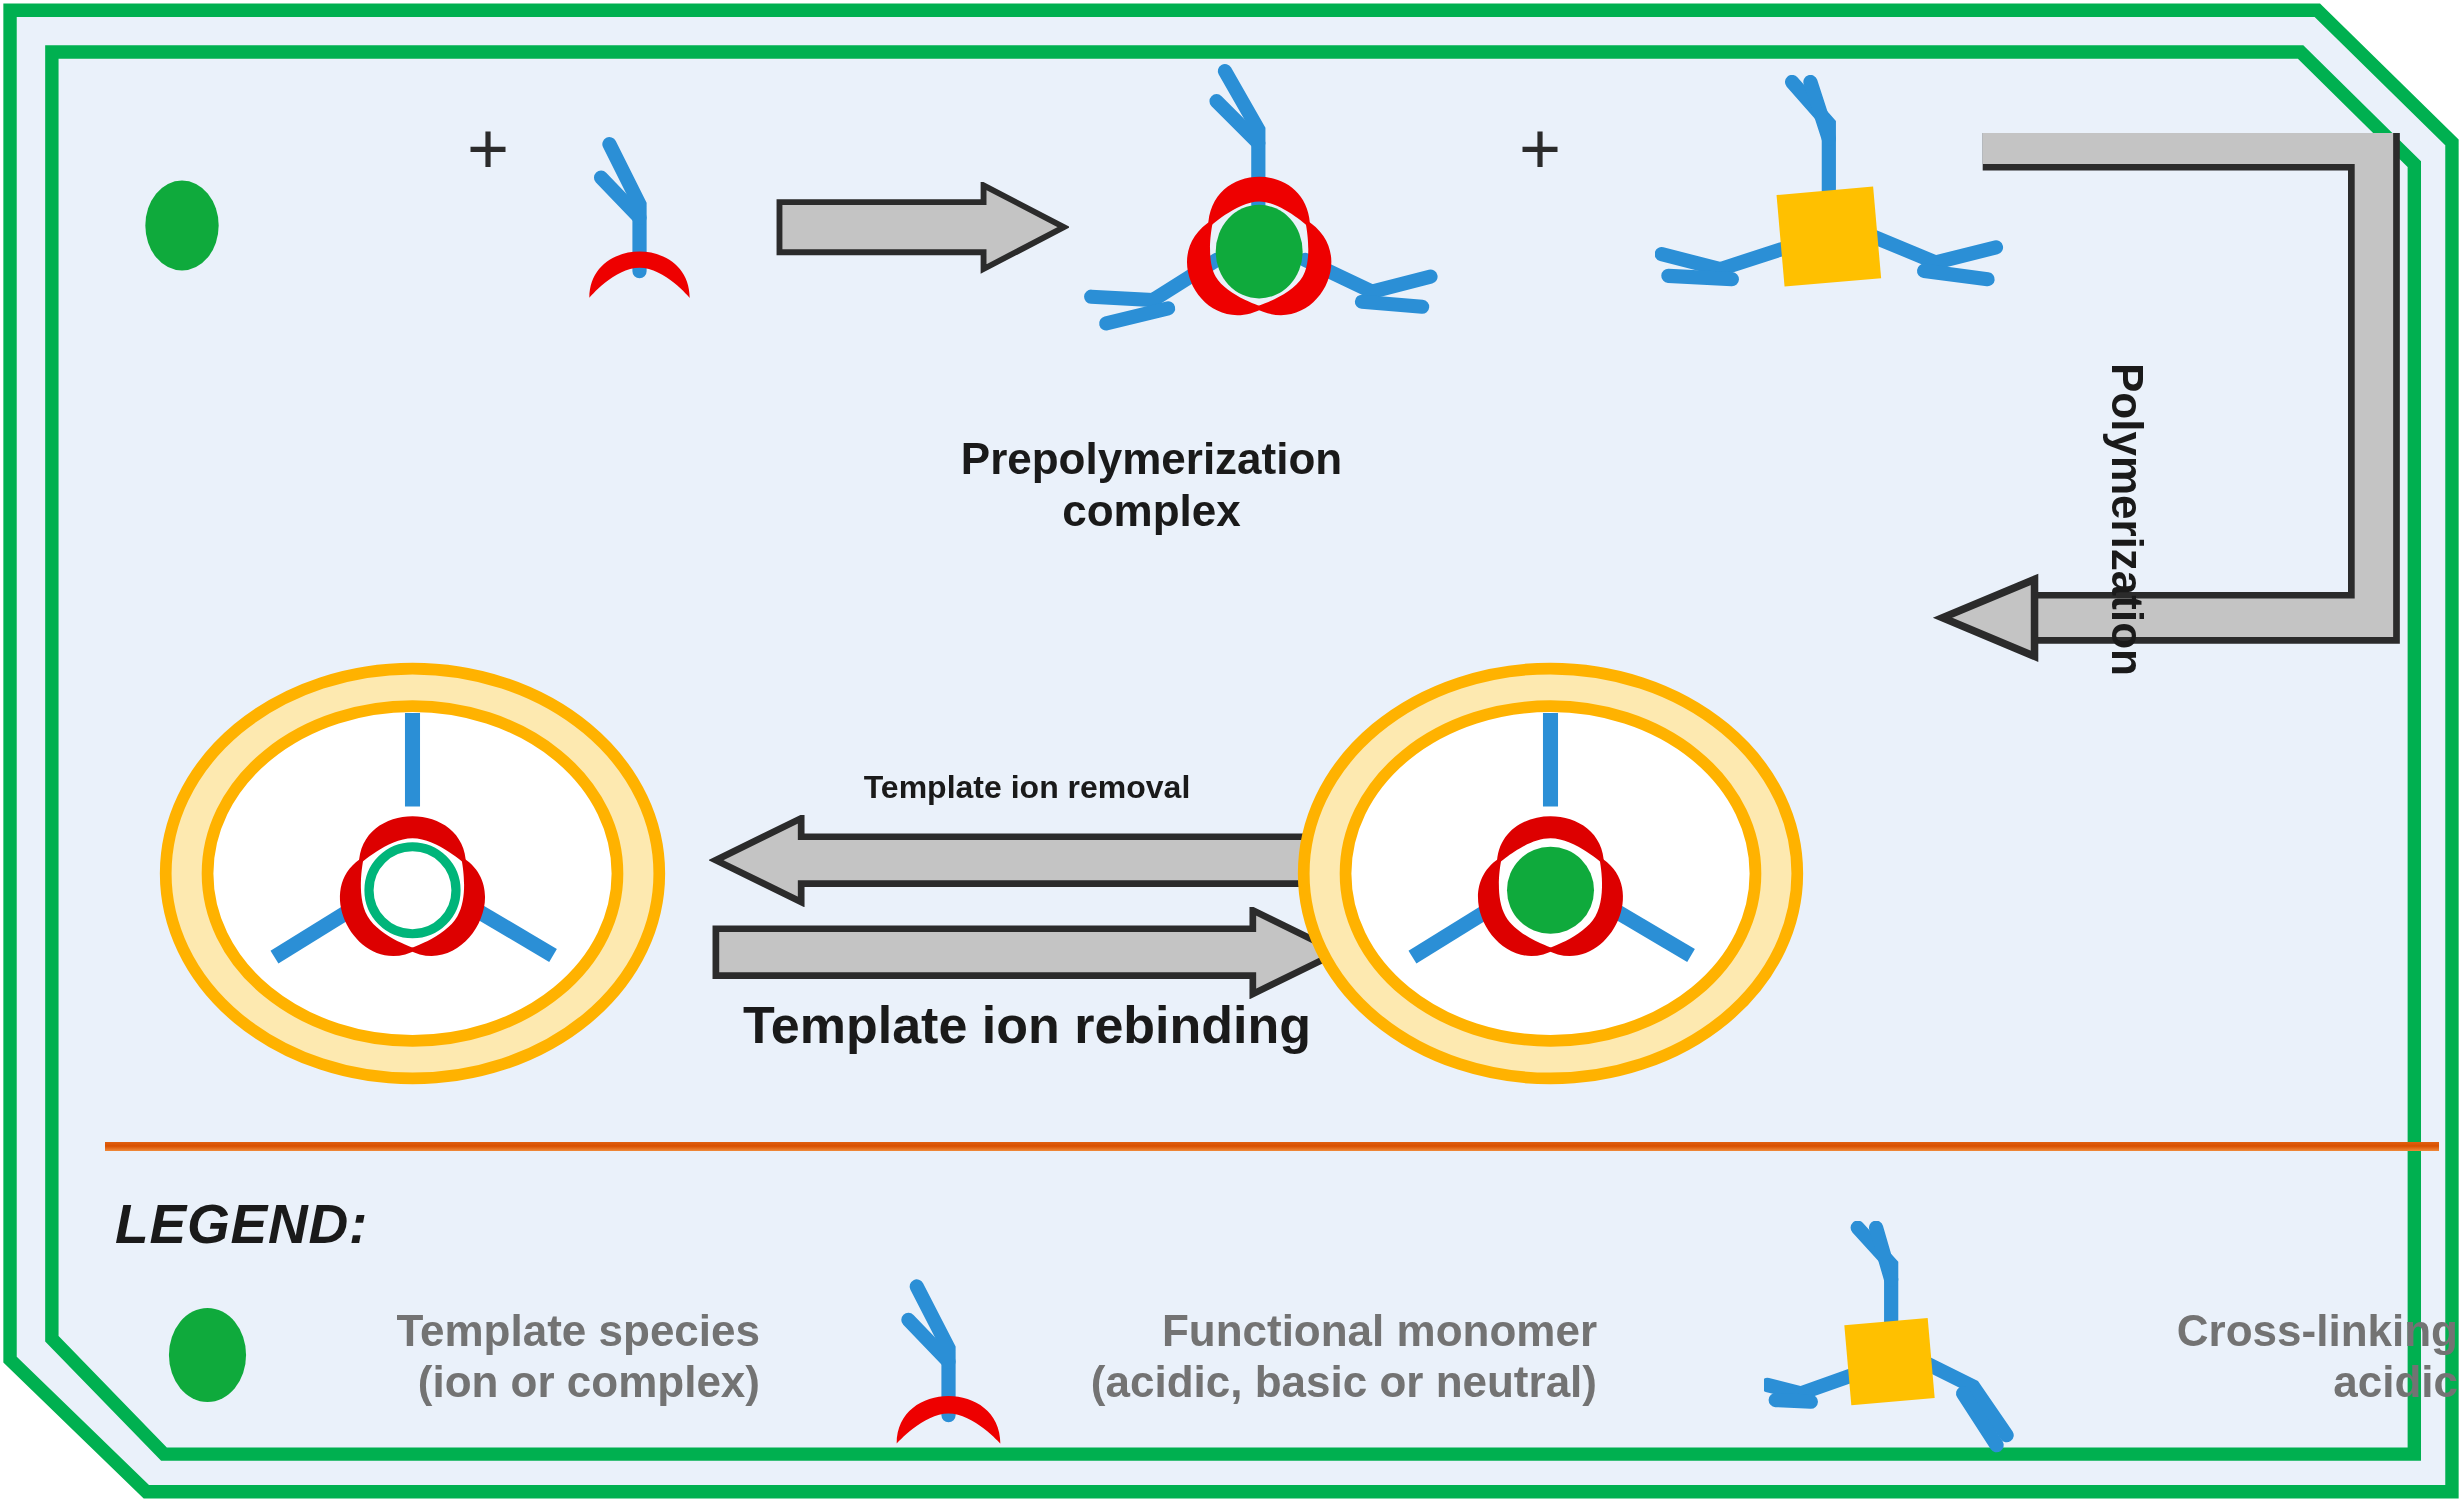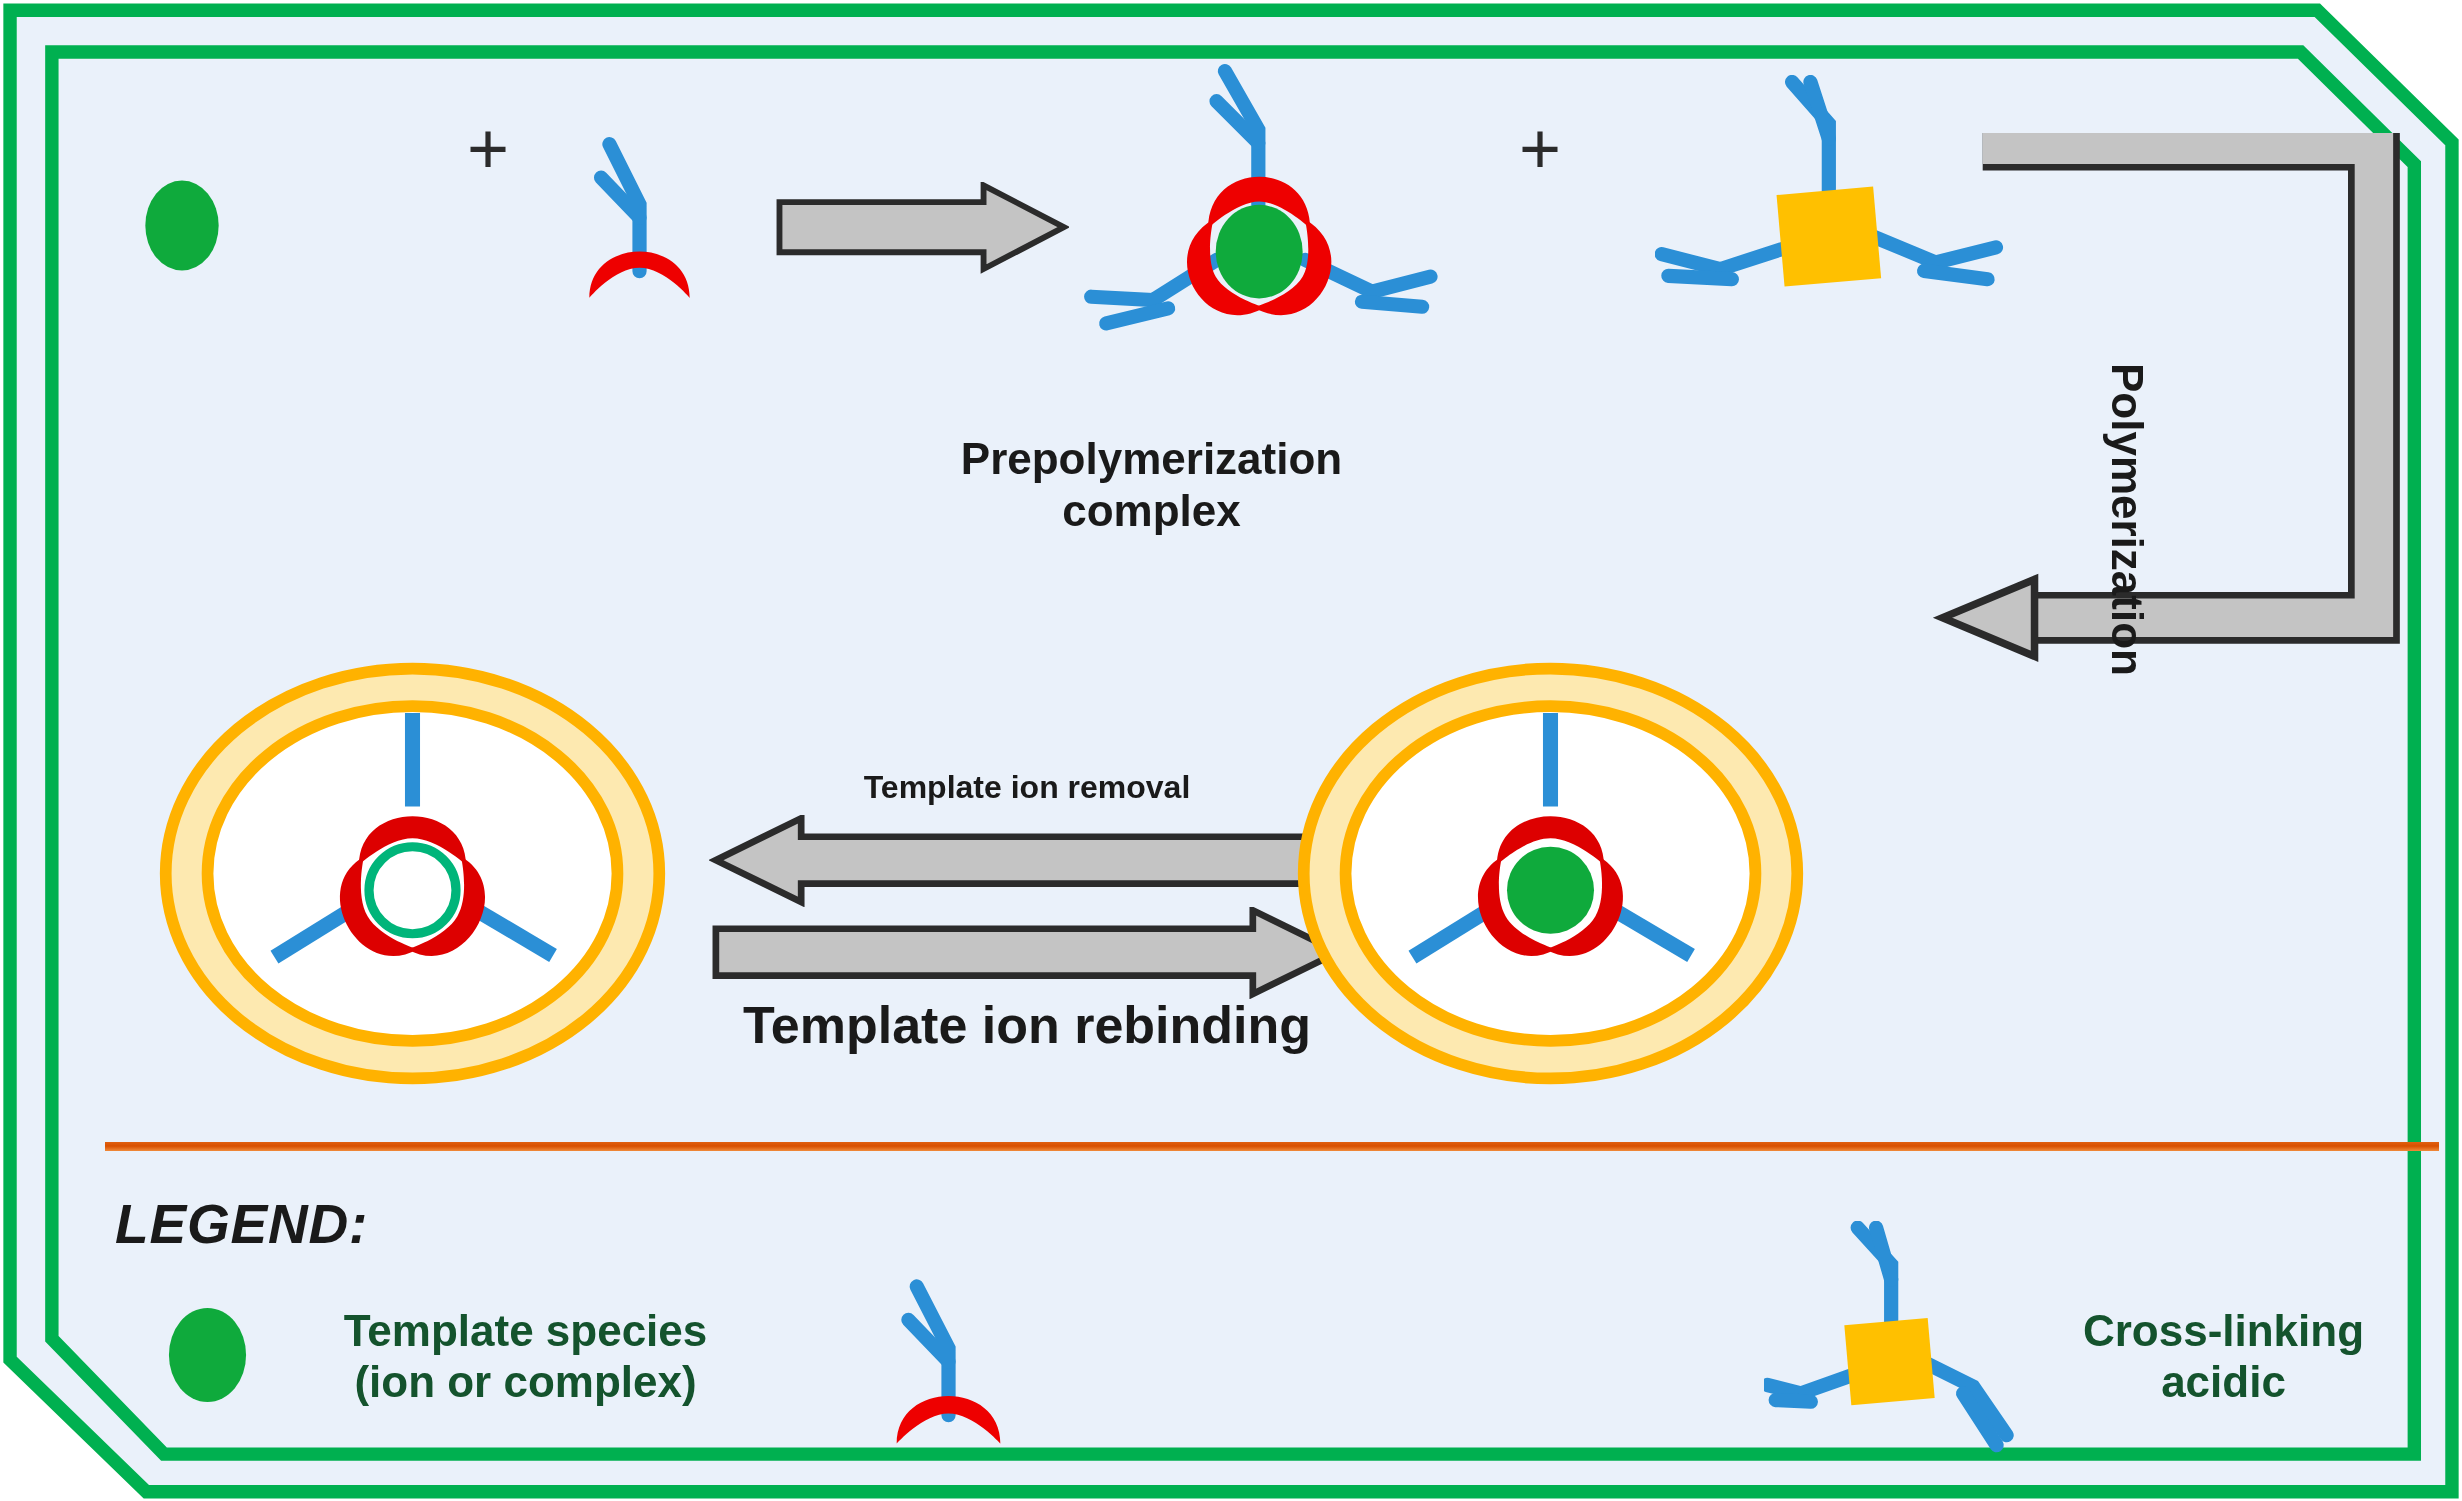--- a/index.html
+++ b/index.html
@@ -36,21 +36,21 @@
     text-align: left; white-space: nowrap;
   }
   .t-removal  { left: 694px; top: 736px;  width: 586px; font-size: 32px; text-align: center; }
   .t-rebind   { left: 694px; top: 962px; width: 586px; font-size: 52px; }
   .t-legend {
     left: 75px; top: 1159px; font-size: 55px;
     font-style: italic; font-weight: bold; letter-spacing: 0.8px;
   }
   .leg-text {
     position: absolute; font-weight: bold; font-size: 44px;
-    color: #14532d; line-height: 1.16; white-space: pre-line; text-align: center;
+    color: #737373; line-height: 1.16; white-space: pre-line; text-align: right;
   }
   .lt-1 { left: 251px; top: 1272px; width: 469px; }
   .lt-2 { left: 971px; top: 1272px; width: 586px; }
   .lt-3 { left: 1949px; top: 1272px; width: 469px; }
 
   .plus { position: absolute; font-size: 72px; font-weight: 500; color: #2b2b2b;
           line-height: 1; font-family: "Liberation Sans", sans-serif; }
   .plus-1 { left: 427px; top: 79px; }
   .plus-2 { left: 1479px; top: 79px; }
 
@@ -219,20 +219,22 @@
     <div class="leg-text lt-1">Template species
 (ion or complex)</div>
 
     <svg class="abs" style="left:828px;top:1215px;" width="151" height="209" viewBox="0 0 180 250">
       <g stroke="#2b8fd6" stroke-width="17" fill="none" stroke-linecap="round">
         <path d="M96 200 L96 120 L58 46"></path>
         <path d="M96 136 L48 86"></path>
       </g>
       <path d="M34 234 C34 158, 158 158, 158 234 C158 234, 126 198, 96 198 C66 198, 34 234, 34 234 Z" fill="#ee0000"></path>
     </svg>
+    <div class="leg-text lt-2">Functional monomer
+(acidic, basic or neutral)</div>
 
     <svg class="abs" style="left:1724px;top:1188px;" width="251" height="251" viewBox="0 0 300 300">
       <g stroke="#2b8fd6" stroke-width="17" fill="none" stroke-linecap="round">
         <path d="M152 128 L152 52 L112 8"></path>
         <path d="M152 70 L134 8"></path>
         <path d="M106 184 L44 206 L4 196"></path>
         <path d="M56 216 L14 214"></path>
         <path d="M190 168 L250 198 L290 256"></path>
         <path d="M238 206 L278 268"></path>
       </g>

